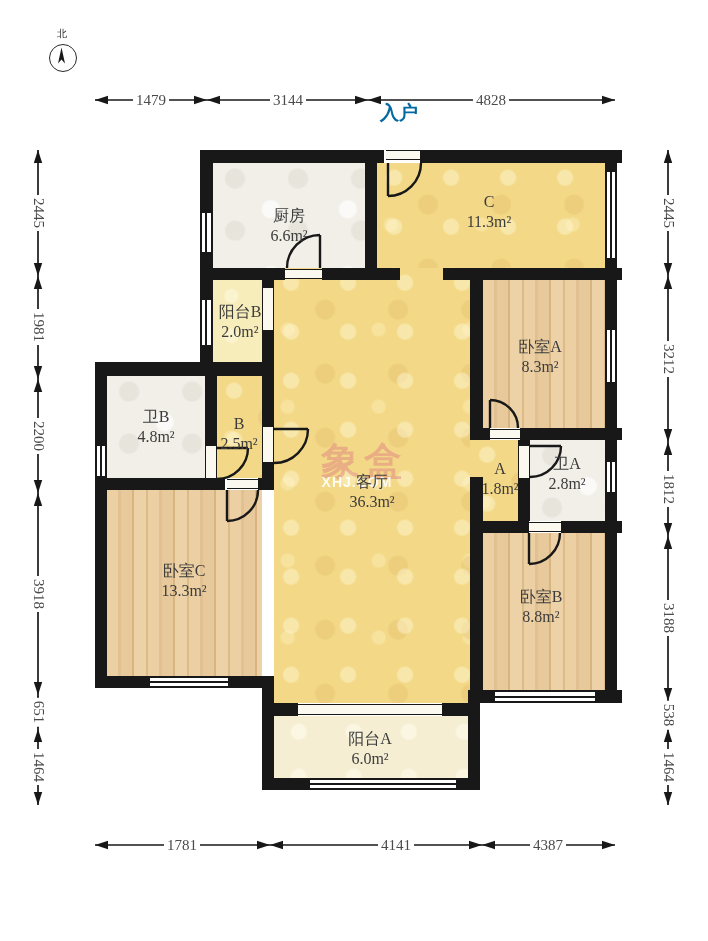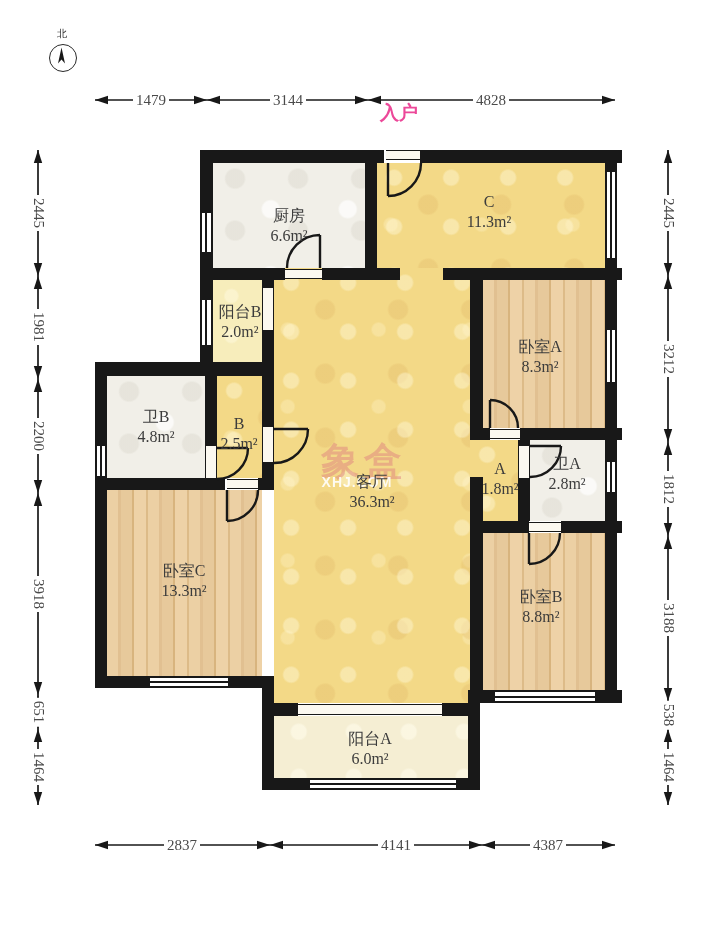--- a/index.html
+++ b/index.html
@@ -32,21 +32,21 @@
   .window-v{position:absolute;z-index:4;background:
      linear-gradient(to right,#181818 0 2px,#fff 2px calc(50% - 1px),#181818 calc(50% - 1px) calc(50% + 1px),#fff calc(50% + 1px) calc(100% - 2px),#181818 calc(100% - 2px));}
   
   .thresh-h{position:absolute;z-index:4;background:#fbf8f0;border-top:1.6px solid #181818;border-bottom:1.6px solid #181818;box-sizing:border-box;}
   .thresh-v{position:absolute;z-index:4;background:#fbf8f0;border-left:1.6px solid #181818;border-right:1.6px solid #181818;box-sizing:border-box;}
   
   .room-label{position:absolute;z-index:7;transform:translate(-50%,-50%);text-align:center;color:#3c3c3c;
      font-family:"Liberation Serif","DejaVu Serif",serif;line-height:1.25;white-space:nowrap;}
   .room-label .rname{font-size:16px;display:block;}
   .room-label .rarea{font-size:16px;display:block;}
-  .entry-label{position:absolute;z-index:7;transform:translate(-50%,-50%);font-weight:bold;font-size:19px;color:#ec4899;white-space:nowrap;}
+  .entry-label{position:absolute;z-index:7;transform:translate(-50%,-50%);font-weight:bold;font-size:19px;color:#0369a1;white-space:nowrap;}
   .dim-label{position:absolute;z-index:2;transform:translate(-50%,-50%);font-family:"Liberation Serif","DejaVu Serif",serif;
      font-size:15px;color:#4a4a4a;background:#fff;padding:0 3px;white-space:nowrap;}
   .dim-label.rot{transform:translate(-50%,-50%) rotate(90deg);}
   
   .compass-circle{position:absolute;left:49px;top:44px;width:26px;height:26px;border:1.6px solid #2a2a2a;border-radius:50%;z-index:2;}
   .compass-n{position:absolute;left:62px;top:34px;transform:translate(-50%,-50%);font-size:10px;color:#2a2a2a;z-index:2;}
   
   #dim-svg{position:absolute;left:0;top:0;z-index:1;}
   #door-svg{position:absolute;left:0;top:0;z-index:5;}
   
@@ -106,21 +106,21 @@
       <polygon points="668,701 663.8,688 672.2,688" fill="#181818"></polygon>
       <polygon points="668,701 663.8,714 672.2,714" fill="#181818"></polygon>
       <polygon points="668,729 663.8,716 672.2,716" fill="#181818"></polygon>
       <polygon points="668,729 663.8,742 672.2,742" fill="#181818"></polygon>
       <polygon points="668,805 663.8,792 672.2,792" fill="#181818"></polygon>
     </svg>
 
   <div class="dim-label" style="left:151px;top:100px">1479</div>
   <div class="dim-label" style="left:288px;top:100px">3144</div>
   <div class="dim-label" style="left:491px;top:100px">4828</div>
-  <div class="dim-label" style="left:182px;top:845px">2837</div>
+  <div class="dim-label" style="left:182px;top:845px">1781</div>
   <div class="dim-label" style="left:396px;top:845px">4141</div>
   <div class="dim-label" style="left:548px;top:845px">4387</div>
   <div class="dim-label rot" style="left:38px;top:213px">2445</div>
   <div class="dim-label rot" style="left:38px;top:327px">1981</div>
   <div class="dim-label rot" style="left:38px;top:436px">2200</div>
   <div class="dim-label rot" style="left:38px;top:594px">3918</div>
   <div class="dim-label rot" style="left:38px;top:712px">651</div>
   <div class="dim-label rot" style="left:38px;top:767px">1464</div>
   <div class="dim-label rot" style="left:668px;top:213px">2445</div>
   <div class="dim-label rot" style="left:668px;top:359px">3212</div>

